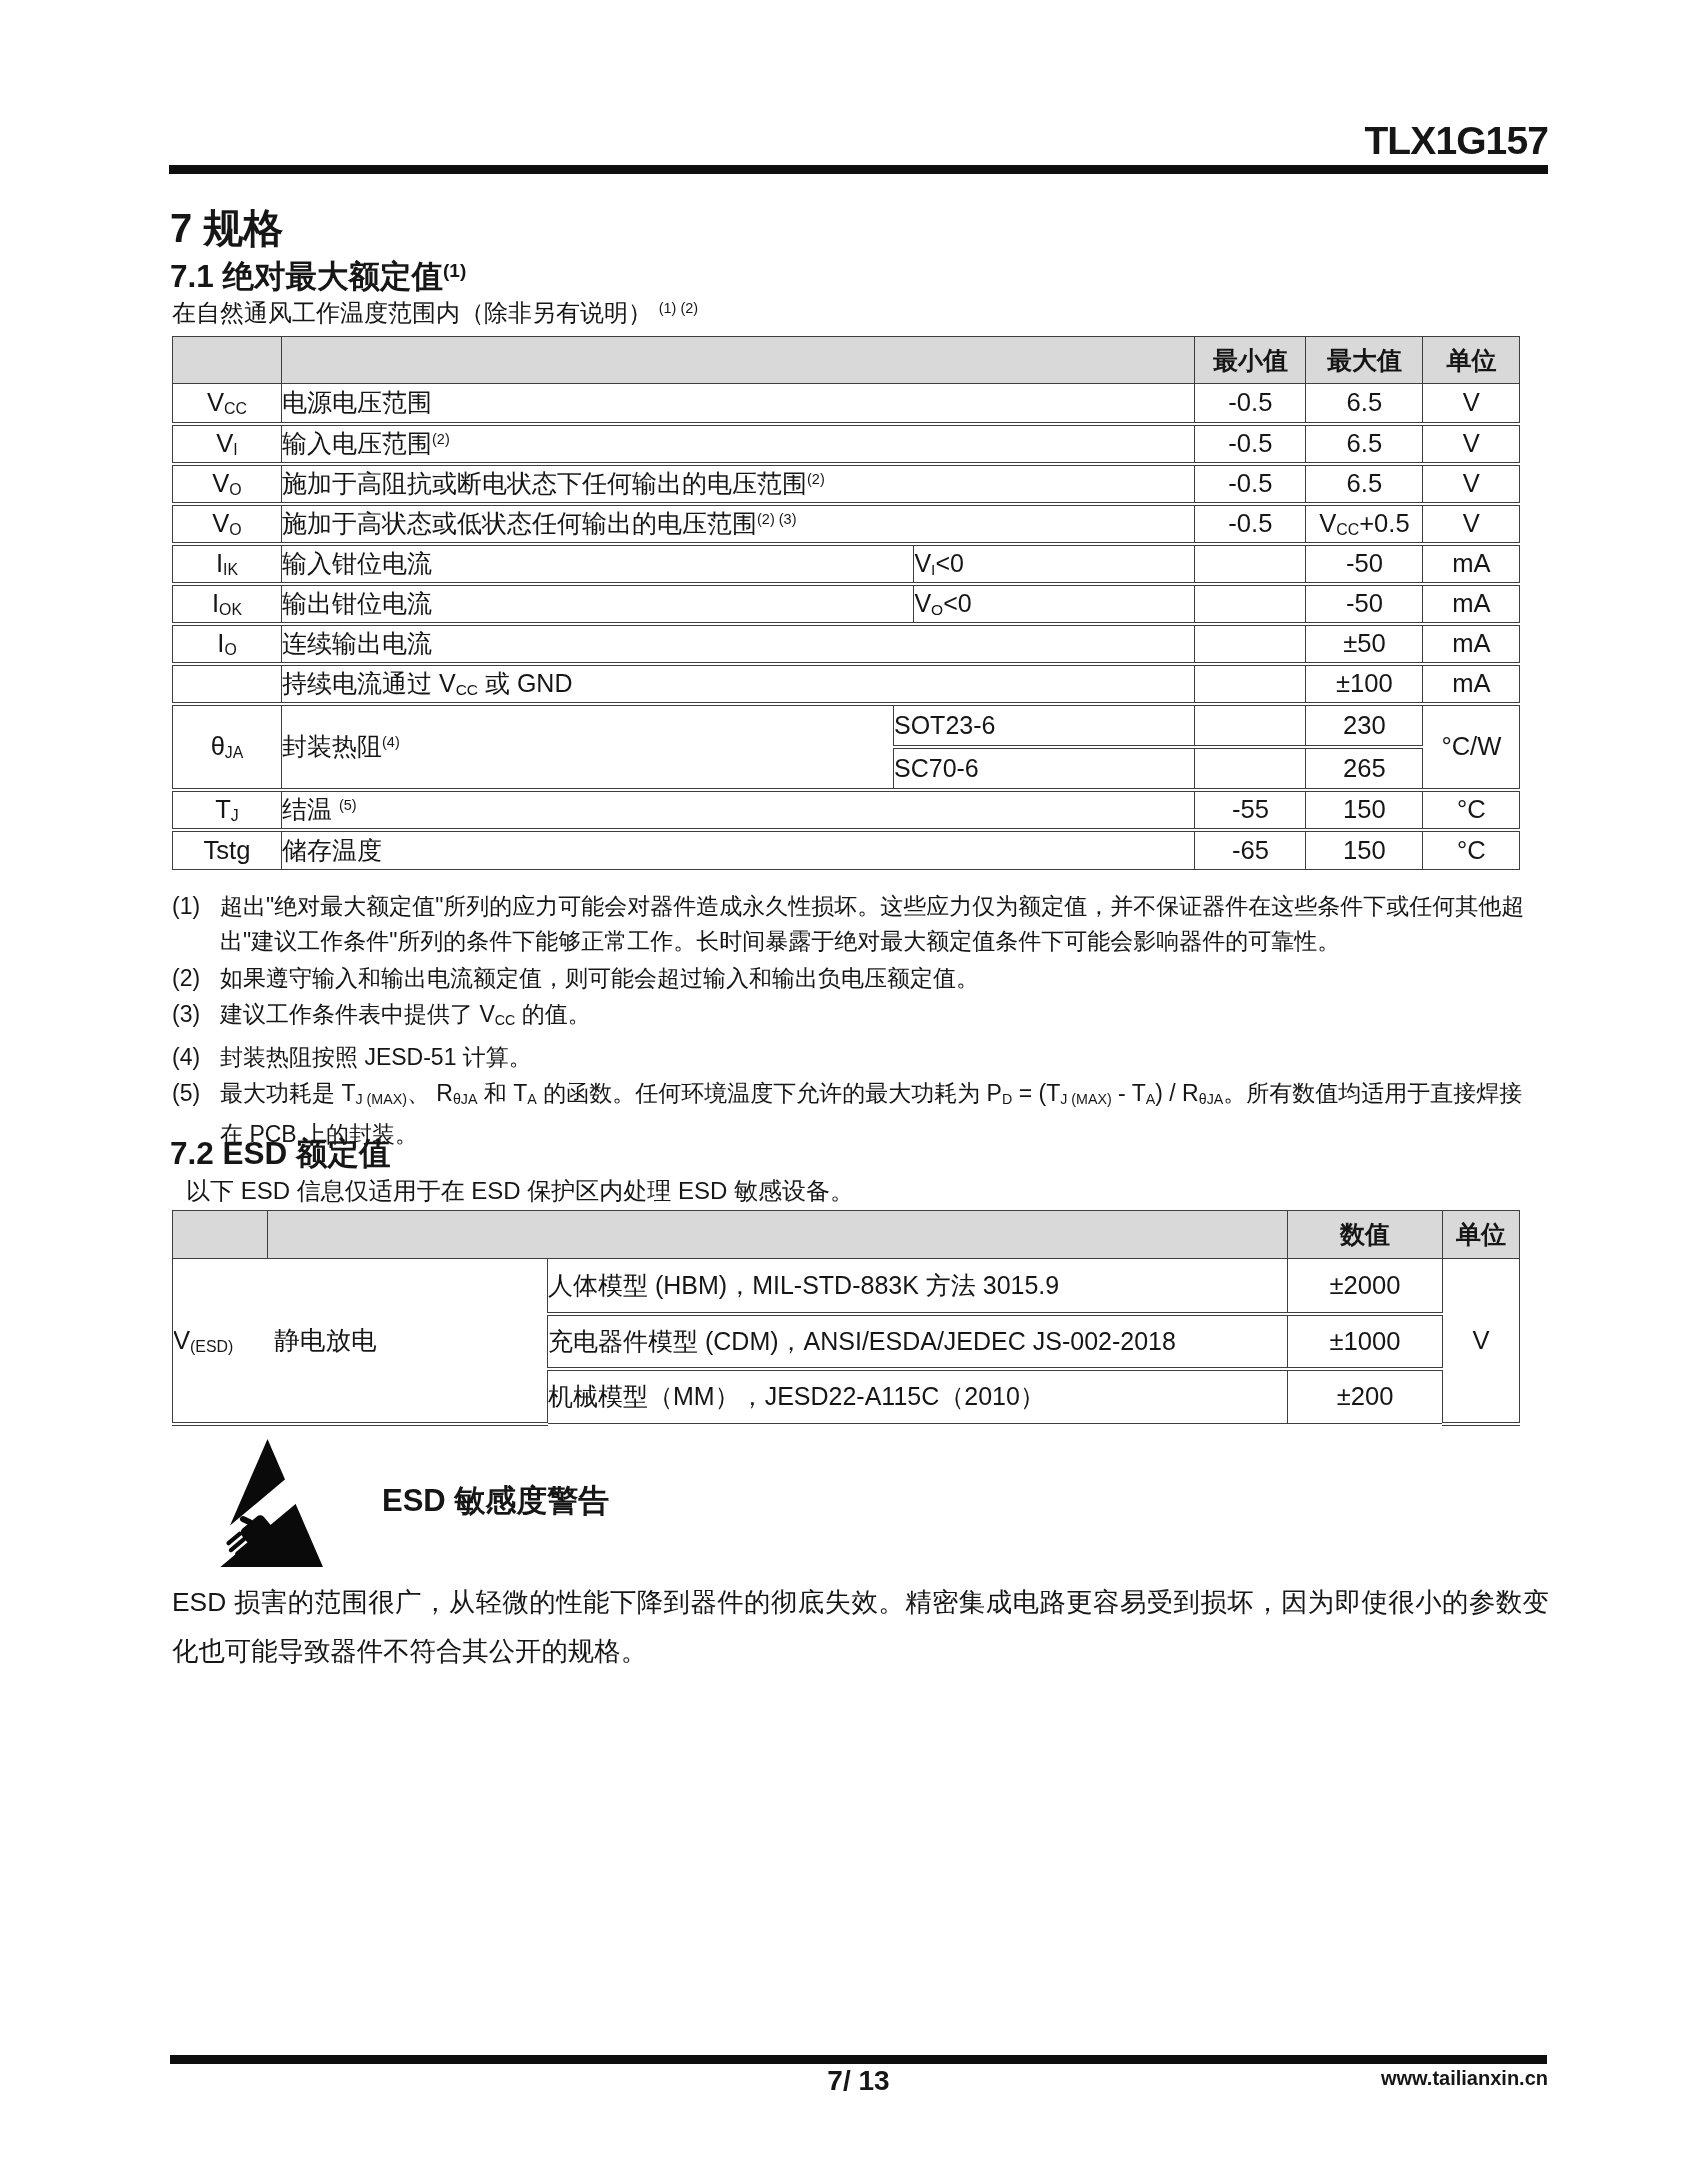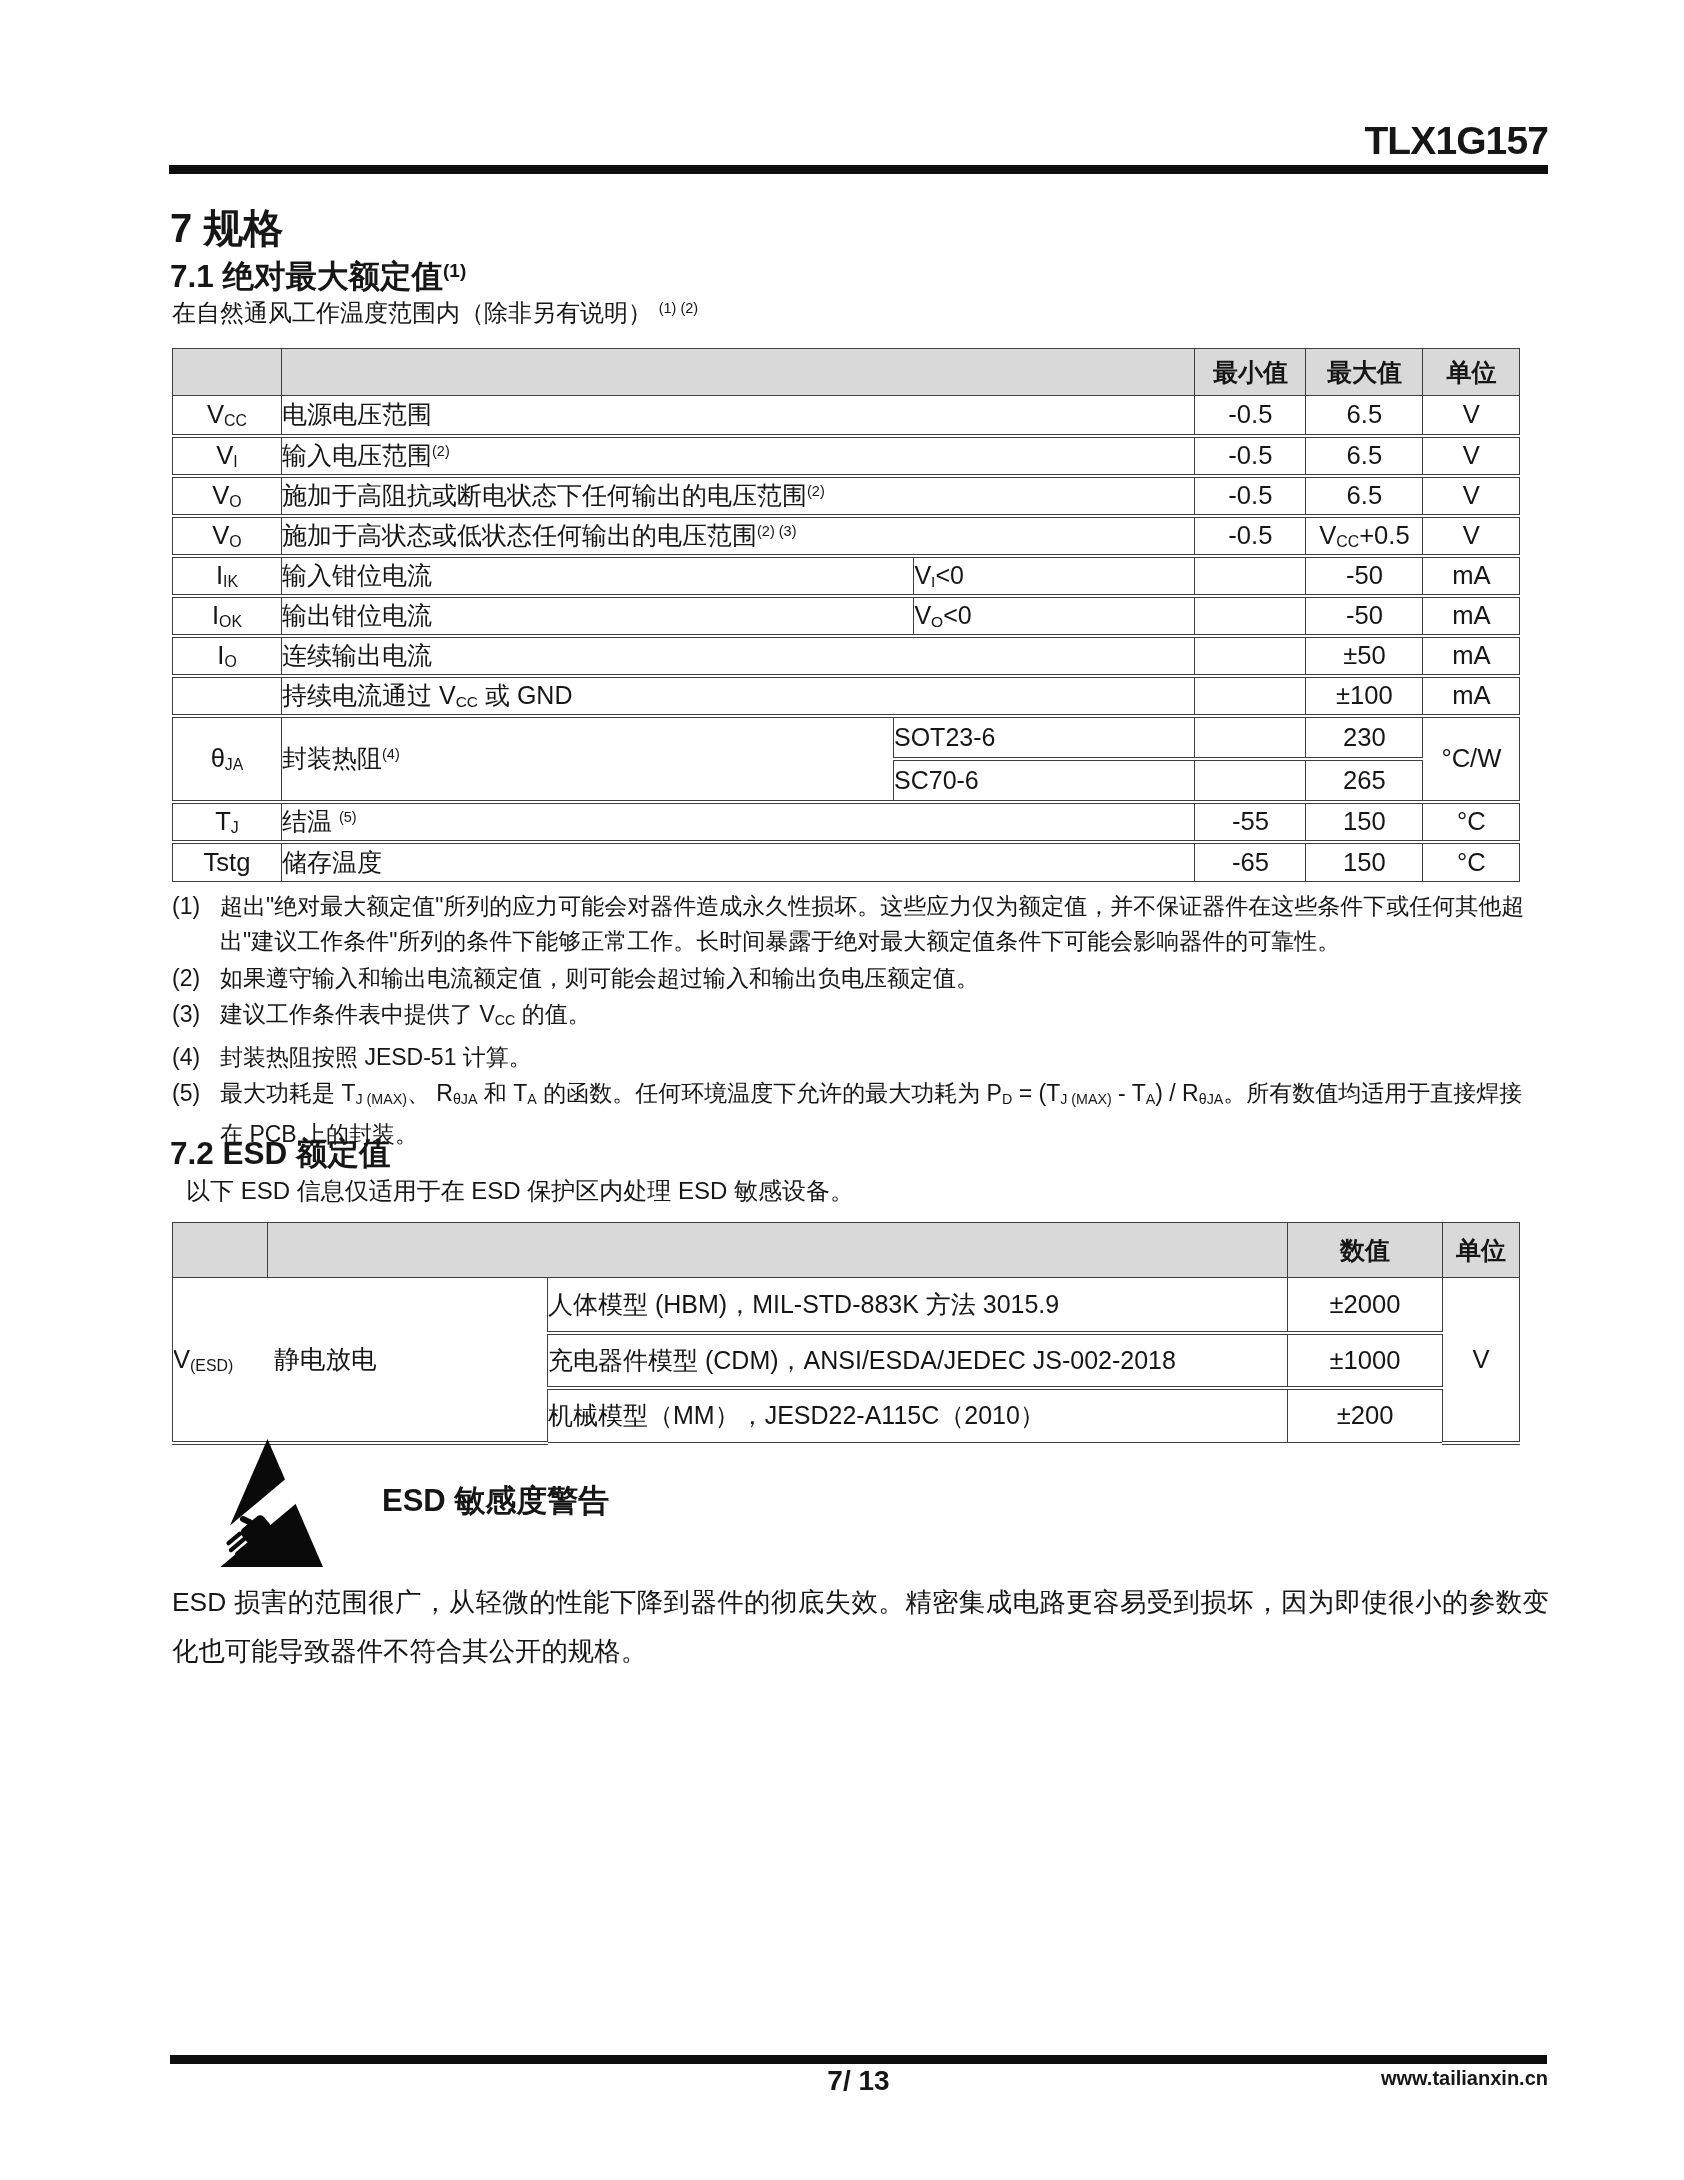--- a/index.html
+++ b/index.html
@@ -14,38 +14,38 @@
   
   #h-spec{top:201px;left:170px;font-size:40px;font-weight:bold;}
   #h-amr{top:256px;left:170px;font-size:31.5px;font-weight:bold;}
   #h-amr .sup{font-size:19px;}
   #amr-intro{top:297px;left:172px;font-size:24px;}
   #amr-intro .sup{font-size:14.5px;}
   #h-esd{top:1133px;left:170px;font-size:31.5px;font-weight:bold;}
   #esd-intro{top:1175px;left:186px;font-size:24px;}
 
   
-  table.spec{border-collapse:collapse;table-layout:fixed;margin-top:12px;}
+  table.spec{border-collapse:collapse;table-layout:fixed;}
   table.spec td,table.spec th{
       border-top:4.3px double #3e3e3e;border-bottom:4.3px double #3e3e3e;
       border-left:1.7px solid #3e3e3e;border-right:1.7px solid #3e3e3e;
       vertical-align:middle;padding:0;overflow:hidden;}
   table.spec tr:first-child>*{border-top:1.7px solid #3e3e3e;}
   table.spec thead th{border-bottom:2.6px solid #3e3e3e;background:#d9d9d9;
       font-weight:bold;font-size:25px;text-align:center;}
   table.spec tbody tr:first-child>*{border-top:none;}
   table.spec tr:last-child>*{border-bottom:1.7px solid #3e3e3e;}
   td.bb2{border-bottom:1.7px solid #3e3e3e;}
 
   #amr-table{top:336px;left:172px;}
   #amr-table thead tr{height:47px;}
   #amr-table tbody tr{height:40px;}
   #amr-table tbody tr.theta-row{height:43px;}
   #esd-table{top:1210px;left:172px;}
-  #esd-table thead tr{height:55px;}
+  #esd-table thead tr{height:48px;}
   #esd-table tbody tr{height:55px;}
 
   td.sym{text-align:center;font-size:25.6px;}
   td.desc{text-align:left;padding-left:17px;font-size:25px;}
   td.cond{text-align:left;padding-left:15.3px;font-size:25px;}
   td.pkg{text-align:left;padding-left:15.3px;font-size:25px;}
   td.val{text-align:center;font-size:25.6px;}
   td.unit{text-align:center;font-size:25.6px;}
   td.esd-desc{text-align:left;padding-left:29px;font-size:25px;}
   td.esd-label{text-align:left;padding-left:19px;font-size:25.6px;border-radius:15px;}

